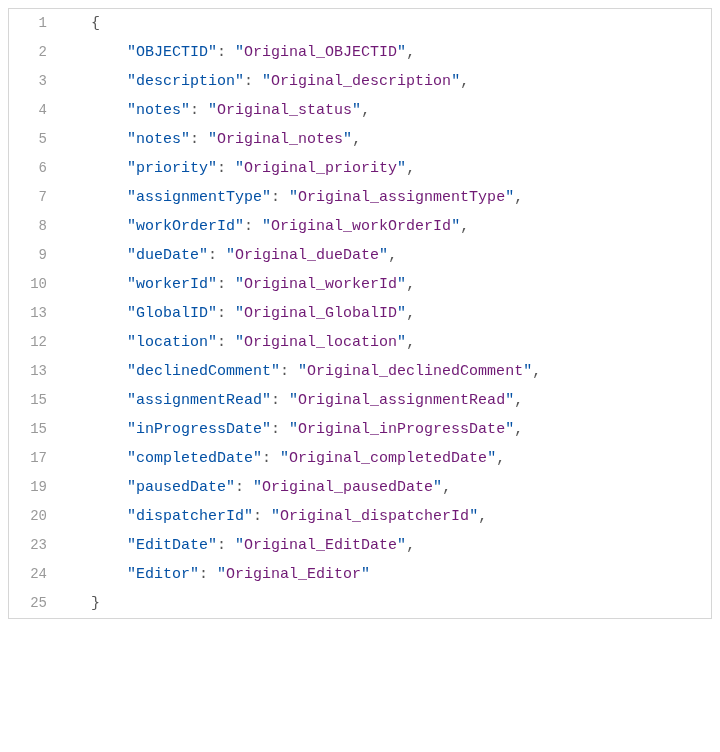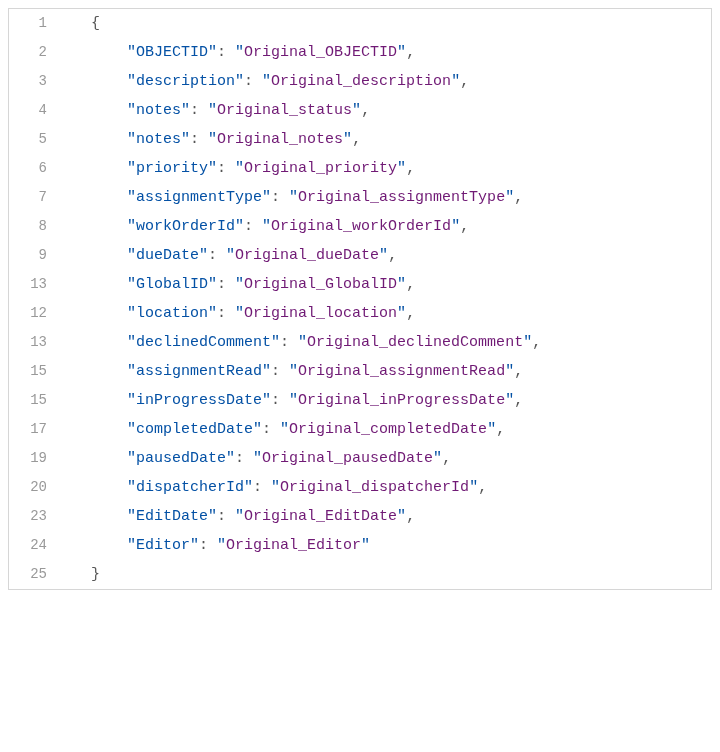--- a/index.html
+++ b/index.html
@@ -67,20 +67,21 @@
 <div class="code-block" id="code-container">
     <div class="code-line"><span class="line-number">1</span><span class="code-content"><span class="indent1"><span class="brace">{</span></span></span></div>
     <div class="code-line"><span class="line-number">2</span><span class="code-content"><span class="indent2"><span class="quote">"</span><span class="key">OBJECTID</span><span class="quote">"</span><span class="colon">: </span><span class="quote">"</span><span class="value">Original_OBJECTID</span><span class="quote">"</span><span class="comma">,</span></span></span></div>
     <div class="code-line"><span class="line-number">3</span><span class="code-content"><span class="indent2"><span class="quote">"</span><span class="key">description</span><span class="quote">"</span><span class="colon">: </span><span class="quote">"</span><span class="value">Original_description</span><span class="quote">"</span><span class="comma">,</span></span></span></div>
     <div class="code-line"><span class="line-number">4</span><span class="code-content"><span class="indent2"><span class="quote">"</span><span class="key">notes</span><span class="quote">"</span><span class="colon">: </span><span class="quote">"</span><span class="value">Original_status</span><span class="quote">"</span><span class="comma">,</span></span></span></div>
     <div class="code-line"><span class="line-number">5</span><span class="code-content"><span class="indent2"><span class="quote">"</span><span class="key">notes</span><span class="quote">"</span><span class="colon">: </span><span class="quote">"</span><span class="value">Original_notes</span><span class="quote">"</span><span class="comma">,</span></span></span></div>
     <div class="code-line"><span class="line-number">6</span><span class="code-content"><span class="indent2"><span class="quote">"</span><span class="key">priority</span><span class="quote">"</span><span class="colon">: </span><span class="quote">"</span><span class="value">Original_priority</span><span class="quote">"</span><span class="comma">,</span></span></span></div>
     <div class="code-line"><span class="line-number">7</span><span class="code-content"><span class="indent2"><span class="quote">"</span><span class="key">assignmentType</span><span class="quote">"</span><span class="colon">: </span><span class="quote">"</span><span class="value">Original_assignmentType</span><span class="quote">"</span><span class="comma">,</span></span></span></div>
     <div class="code-line"><span class="line-number">8</span><span class="code-content"><span class="indent2"><span class="quote">"</span><span class="key">workOrderId</span><span class="quote">"</span><span class="colon">: </span><span class="quote">"</span><span class="value">Original_workOrderId</span><span class="quote">"</span><span class="comma">,</span></span></span></div>
     <div class="code-line"><span class="line-number">9</span><span class="code-content"><span class="indent2"><span class="quote">"</span><span class="key">dueDate</span><span class="quote">"</span><span class="colon">: </span><span class="quote">"</span><span class="value">Original_dueDate</span><span class="quote">"</span><span class="comma">,</span></span></span></div>
+    <div class="code-line"><span class="line-number">10</span><span class="code-content"><span class="indent2"><span class="quote">"</span><span class="key">workerId</span><span class="quote">"</span><span class="colon">: </span><span class="quote">"</span><span class="value">Original_workerId</span><span class="quote">"</span><span class="comma">,</span></span></span></div>
     <div class="code-line"><span class="line-number">13</span><span class="code-content"><span class="indent2"><span class="quote">"</span><span class="key">GlobalID</span><span class="quote">"</span><span class="colon">: </span><span class="quote">"</span><span class="value">Original_GlobalID</span><span class="quote">"</span><span class="comma">,</span></span></span></div>
     <div class="code-line"><span class="line-number">12</span><span class="code-content"><span class="indent2"><span class="quote">"</span><span class="key">location</span><span class="quote">"</span><span class="colon">: </span><span class="quote">"</span><span class="value">Original_location</span><span class="quote">"</span><span class="comma">,</span></span></span></div>
     <div class="code-line"><span class="line-number">13</span><span class="code-content"><span class="indent2"><span class="quote">"</span><span class="key">declinedComment</span><span class="quote">"</span><span class="colon">: </span><span class="quote">"</span><span class="value">Original_declinedComment</span><span class="quote">"</span><span class="comma">,</span></span></span></div>
     <div class="code-line"><span class="line-number">15</span><span class="code-content"><span class="indent2"><span class="quote">"</span><span class="key">assignmentRead</span><span class="quote">"</span><span class="colon">: </span><span class="quote">"</span><span class="value">Original_assignmentRead</span><span class="quote">"</span><span class="comma">,</span></span></span></div>
     <div class="code-line"><span class="line-number">15</span><span class="code-content"><span class="indent2"><span class="quote">"</span><span class="key">inProgressDate</span><span class="quote">"</span><span class="colon">: </span><span class="quote">"</span><span class="value">Original_inProgressDate</span><span class="quote">"</span><span class="comma">,</span></span></span></div>
     <div class="code-line"><span class="line-number">17</span><span class="code-content"><span class="indent2"><span class="quote">"</span><span class="key">completedDate</span><span class="quote">"</span><span class="colon">: </span><span class="quote">"</span><span class="value">Original_completedDate</span><span class="quote">"</span><span class="comma">,</span></span></span></div>
     <div class="code-line"><span class="line-number">19</span><span class="code-content"><span class="indent2"><span class="quote">"</span><span class="key">pausedDate</span><span class="quote">"</span><span class="colon">: </span><span class="quote">"</span><span class="value">Original_pausedDate</span><span class="quote">"</span><span class="comma">,</span></span></span></div>
     <div class="code-line"><span class="line-number">20</span><span class="code-content"><span class="indent2"><span class="quote">"</span><span class="key">dispatcherId</span><span class="quote">"</span><span class="colon">: </span><span class="quote">"</span><span class="value">Original_dispatcherId</span><span class="quote">"</span><span class="comma">,</span></span></span></div>
     <div class="code-line"><span class="line-number">23</span><span class="code-content"><span class="indent2"><span class="quote">"</span><span class="key">EditDate</span><span class="quote">"</span><span class="colon">: </span><span class="quote">"</span><span class="value">Original_EditDate</span><span class="quote">"</span><span class="comma">,</span></span></span></div>
     <div class="code-line"><span class="line-number">24</span><span class="code-content"><span class="indent2"><span class="quote">"</span><span class="key">Editor</span><span class="quote">"</span><span class="colon">: </span><span class="quote">"</span><span class="value">Original_Editor</span><span class="quote">"</span></span></span></div>

